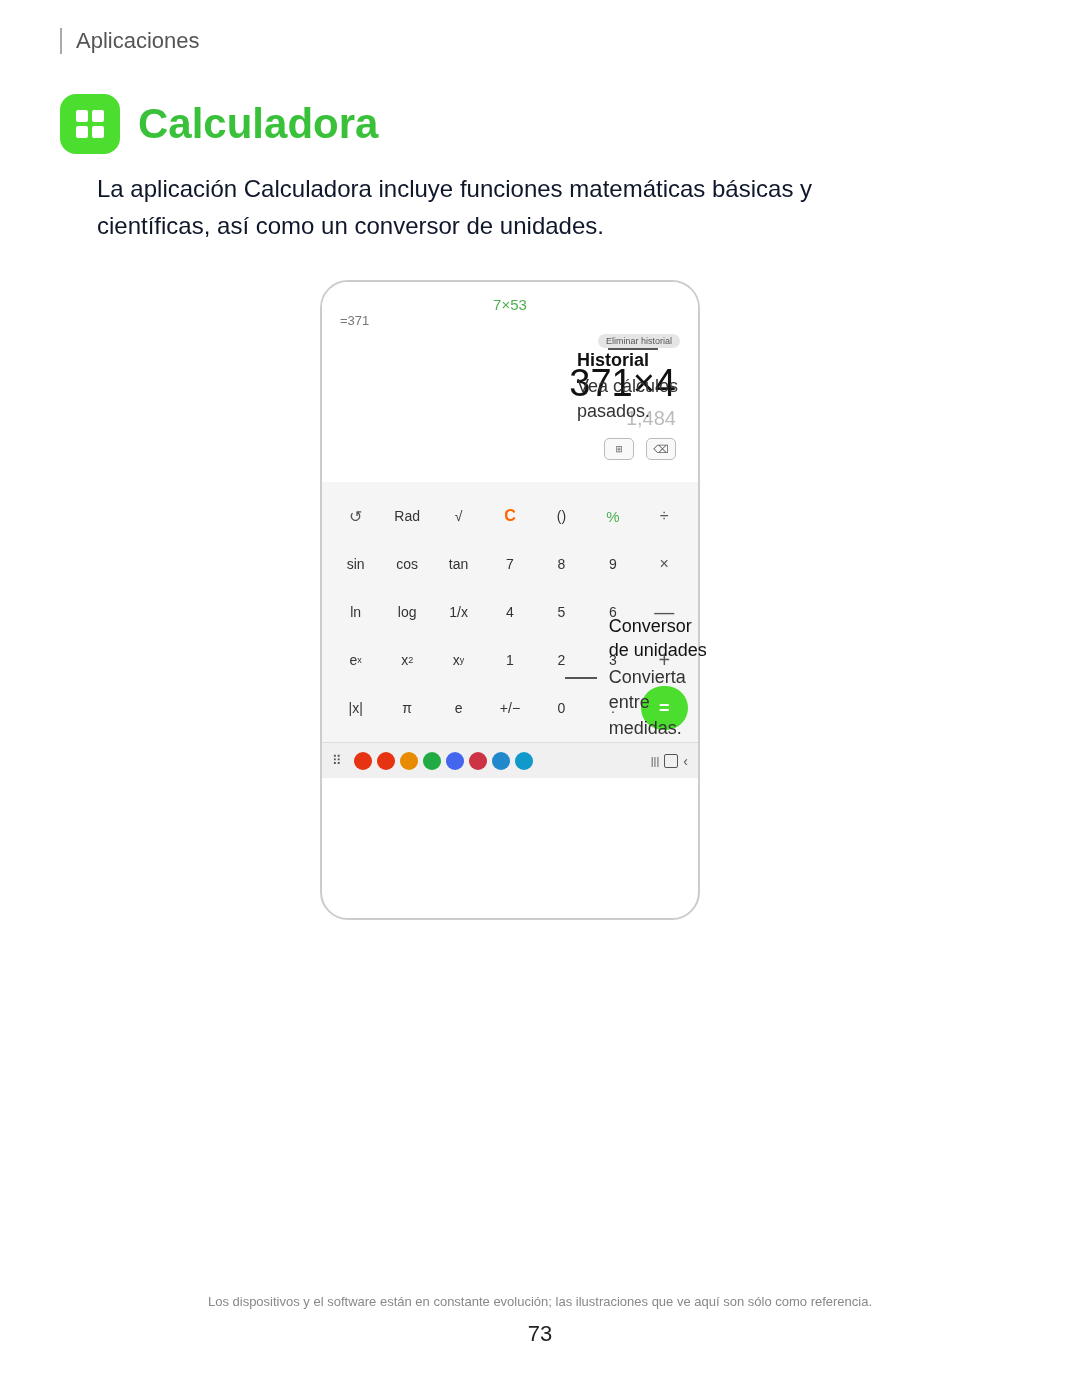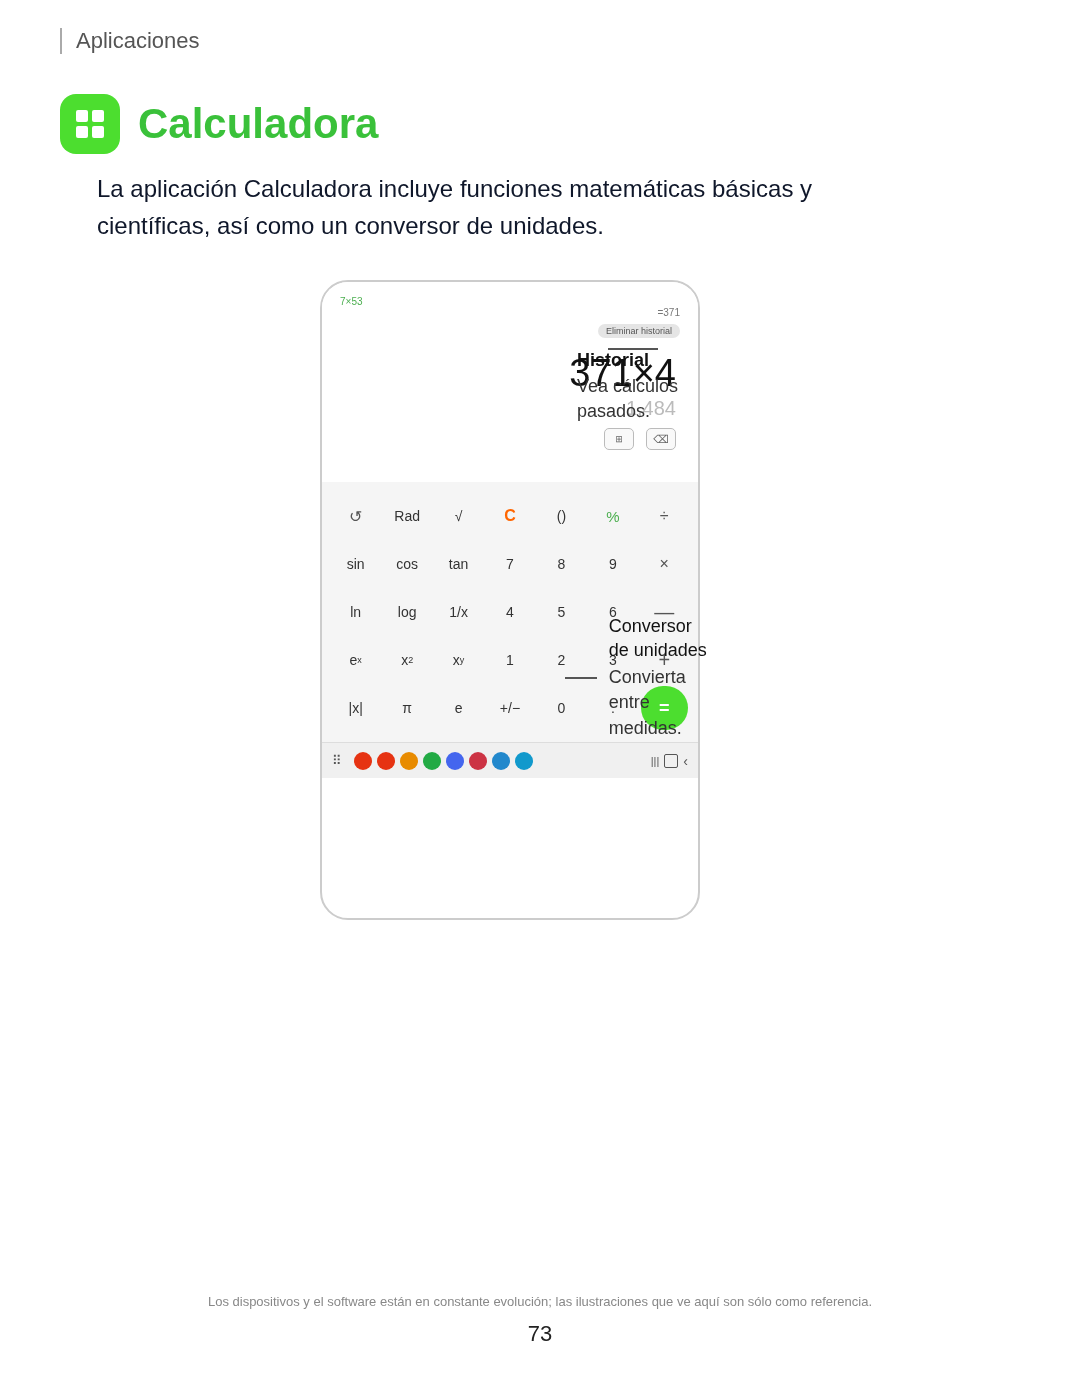--- a/index.html
+++ b/index.html
@@ -150,22 +150,22 @@
 
 <p class="description">La aplicación Calculadora incluye funciones matemáticas básicas y científicas, así como un conversor de unidades.</p>
 
 <div class="main-wrapper">
   <div style="display: flex; position: relative;">
 
     <div style="margin-left: 130px; position: relative;">
       <div class="phone-mockup">
 
         <div class="calc-display">
-          <div style="text-align: left; font-size: 10px; color: #4caf50;">7×53</div>
-          <div style="text-align: right; font-size: 10px; color: #777;">=371</div>
+          <div style="text-align: center; font-size: 15px; color: #4caf50;">7×53</div>
+          <div style="font-size: 13px; color: #777;">=371</div>
           <div style="text-align: right; margin-top: 2px;">
             <span style="display: inline-block; background: #e5e5e5; border-radius: 10px; padding: 2px 8px; font-size: 9px; color: #555;">Eliminar historial</span>
           </div>
 
           <div style="text-align: right; font-size: 38px; color: #111; font-weight: 300; padding: 14px 4px 2px 0;">371×4</div>
           <div style="text-align: right; font-size: 20px; color: #bbb; padding: 0 4px 0 0;">1,484</div>
 
           <div style="display: flex; justify-content: flex-end; gap: 12px; padding: 8px 4px 0 0;">
             <div style="width: 30px; height: 22px; border: 1.5px solid #bbb; border-radius: 5px; display:flex; align-items:center; justify-content:center; font-size:9px; color:#666; background:#f9f9f9;">
               ⊞

